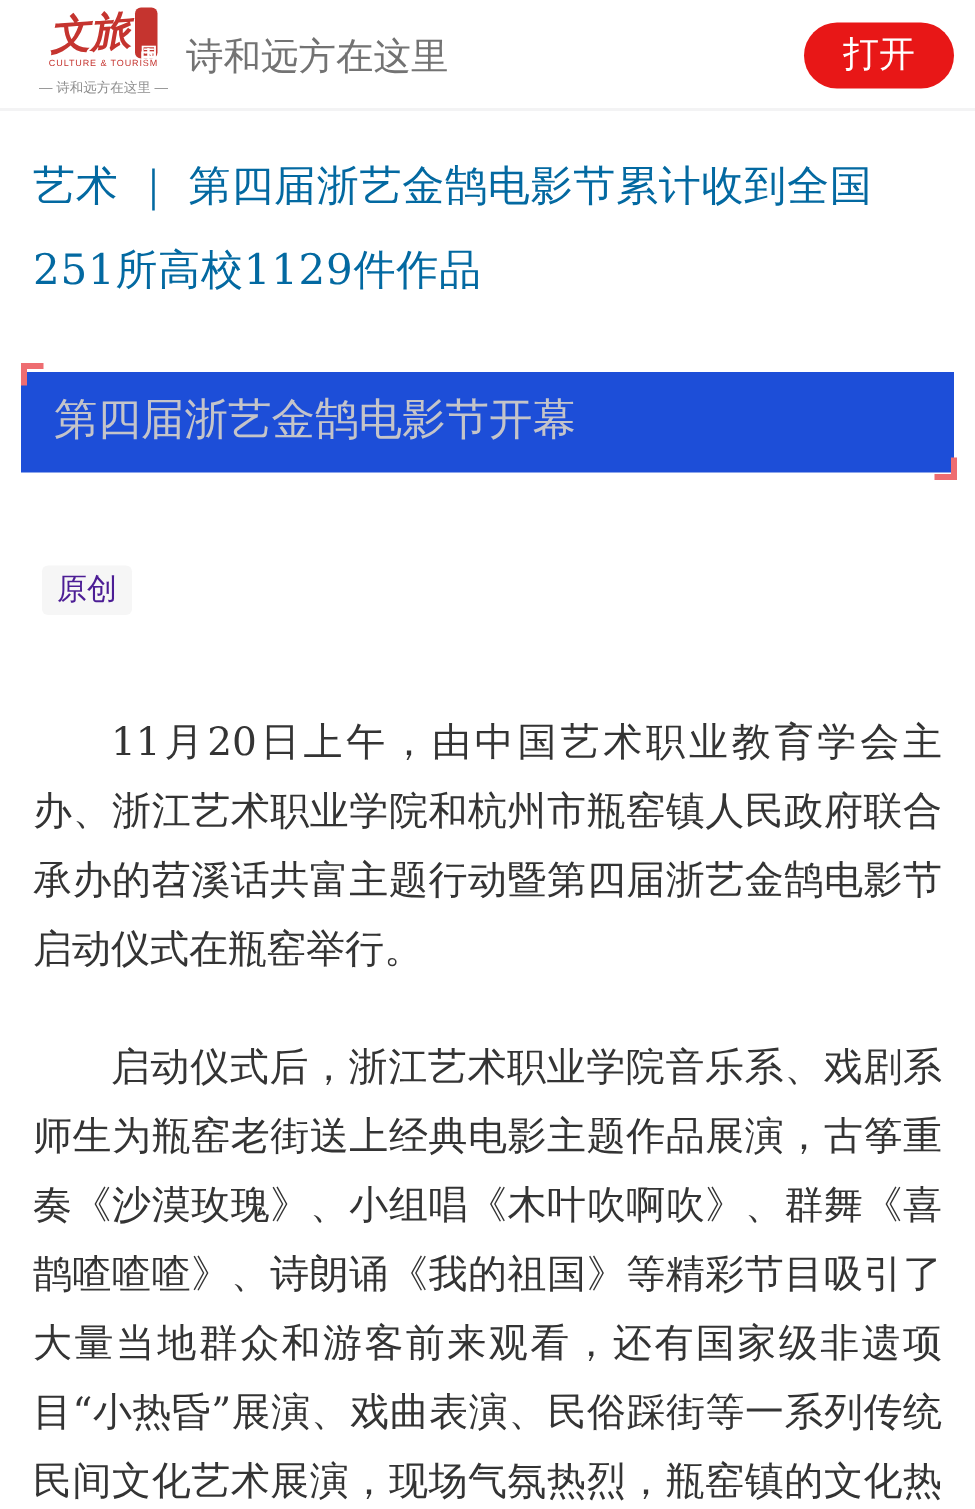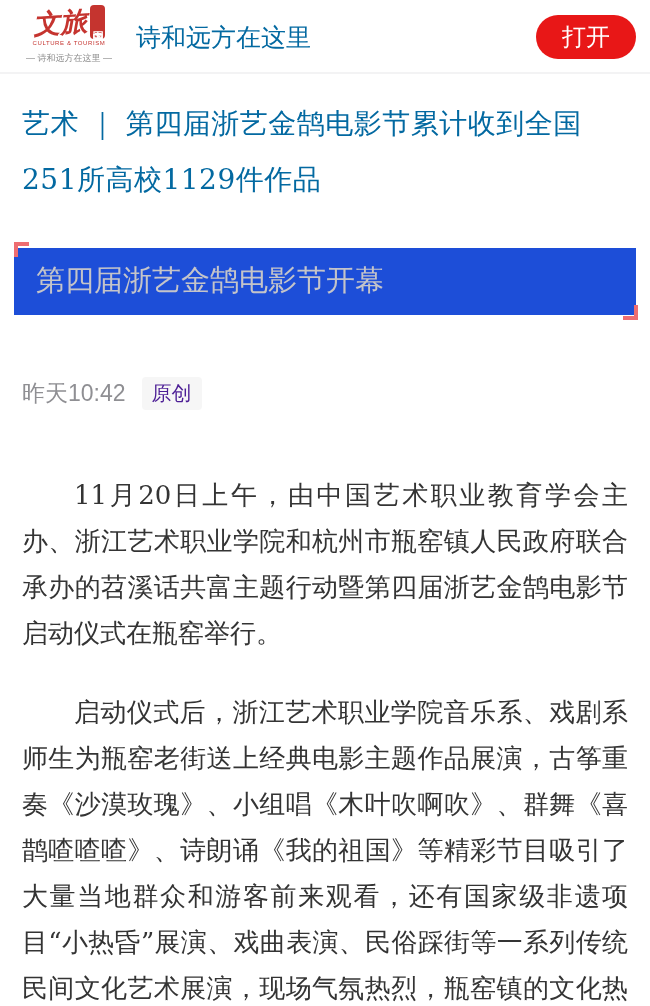--- a/index.html
+++ b/index.html
@@ -7,21 +7,21 @@
   body { font-family:"Liberation Sans", sans-serif; color:#333; }
 
   
   .header { display:flex; align-items:center; padding:8px 14px 6px 14px; height:74px; border-bottom:2px solid #f3f3f4; background:#fff; }
   .logo { width:110px; flex:0 0 auto; display:flex; flex-direction:column; align-items:center; cursor:pointer; }
   .logo-top { display:flex; align-items:flex-start; }
   .logo-wenlv { color:#c5342f; font-family:"DejaVu Serif", serif; font-weight:bold; font-style:italic; font-size:27px; line-height:1; transform:rotate(-4deg); }
   .logo-seal { margin-left:3px; margin-top:-4px; background:#c5342f; color:#fff; border-radius:4px; writing-mode:vertical-rl; font-size:11px; font-weight:bold; line-height:1.05; padding:3px 2px; height:34px; text-align:center; }
   .logo-en { color:#c5342f; font-size:6px; letter-spacing:0.6px; margin-top:1px; white-space:nowrap; }
   .logo-tagline { color:#8d8d8d; font-size:9px; margin-top:6px; white-space:nowrap; }
-  .slogan { flex:1; margin-left:12px; font-size:25px; color:#0369a1; font-family:"DejaVu Serif", serif; }
+  .slogan { flex:1; margin-left:0; font-size:25px; color:#737373; font-family:"DejaVu Serif", serif; }
   .open-btn { flex:0 0 auto; background:#e81717; color:#fff; font-size:24px; line-height:1; padding:10px 26px; border:none; border-radius:22px; cursor:pointer; font-family:"Liberation Sans", sans-serif; }
 
   
   .title { margin:22px 22px 0; font-size:28px; line-height:56px; color:#0369a1; font-family:"DejaVu Serif", serif; font-weight:500; letter-spacing:0.5px; }
 
   
   .quote { position:relative; margin:40px 14px 0; background:#1d4ed8; padding:16px 22px 18px; }
   .quote-corner-tl { position:absolute; left:0; top:-6px; width:15px; height:15px; border-left:4px solid #ee6d71; border-top:4px solid #ee6d71; }
   .quote-corner-br { position:absolute; right:-2px; bottom:-5px; width:15px; height:15px; border-right:4px solid #ee6d71; border-bottom:4px solid #ee6d71; }
   .quote-text { color:#c4c4c9; font-size:29px; line-height:1.15; }
@@ -54,20 +54,19 @@
 
 <h1 class="title">艺术 ｜ 第四届浙艺金鹄电影节累计收到全国251所高校1129件作品</h1>
 
 <div class="quote">
   <span class="quote-corner-tl"></span>
   <div class="quote-text">第四届浙艺金鹄电影节开幕</div>
   <span class="quote-corner-br"></span>
 </div>
 
 <div class="byline">
-  <span class="piece">昨天10:42</span>
   <span class="badge">原创</span>
 </div>
 
 <div class="body-text">
   <p>11月20日上午，由中国艺术职业教育学会主办、浙江艺术职业学院和杭州市瓶窑镇人民政府联合承办的苕溪话共富主题行动暨第四届浙艺金鹄电影节启动仪式在瓶窑举行。</p>
   <p>启动仪式后，浙江艺术职业学院音乐系、戏剧系师生为瓶窑老街送上经典电影主题作品展演，古筝重奏《沙漠玫瑰》、小组唱《木叶吹啊吹》、群舞《喜鹊喳喳喳》、诗朗诵《我的祖国》等精彩节目吸引了大量当地群众和游客前来观看，还有国家级非遗项目“小热昏”展演、戏曲表演、民俗踩街等一系列传统民间文化艺术展演，现场气氛热烈，瓶窑镇的文化热度持续升温，再一次让瓶窑古镇因为金鹄电影节而璀璨生辉。</p>
 </div>
 
 </body></html>

